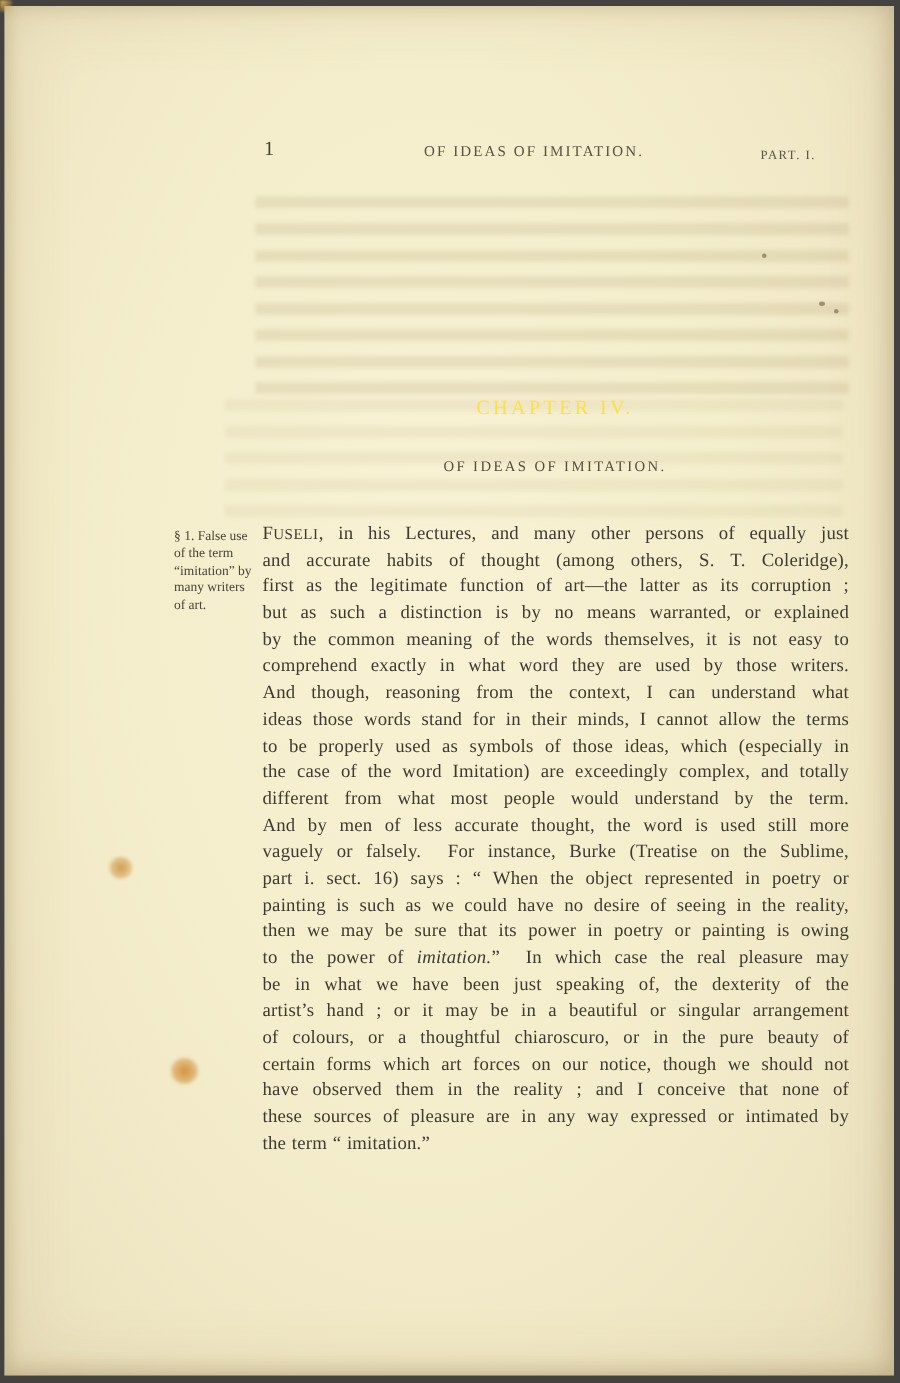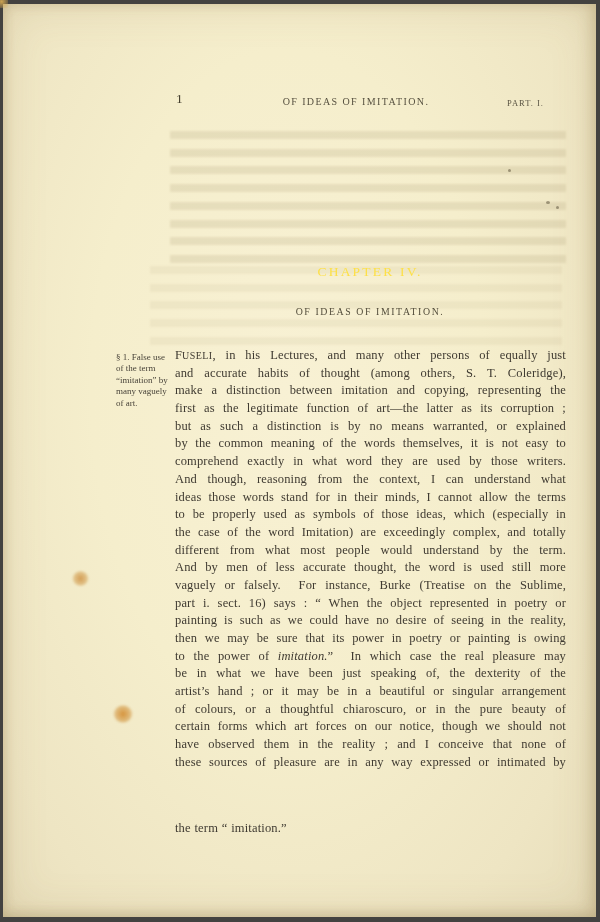--- a/index.html
+++ b/index.html
@@ -50,21 +50,21 @@
   }
 
   
   .body-text {
     left: 175px; top: 347px; width: 391px;
     font-size: 12.5px; line-height: 17.7px;
     letter-spacing: 0.15px; word-spacing: 0.5px;
     color: #3f3a31;
   }
   .bline { text-align: justify; text-align-last: justify; height: 17.7px; overflow: visible; white-space: normal; }
-  .bline.last { text-align-last: left; margin-top: 48px; }
+  .bline.last { text-align-last: left; }
   .sc { font-size: 0.8em; letter-spacing: 0.4px; }
   .i { font-style: italic; }
 
   
   .ghost {
     background: repeating-linear-gradient(
       to bottom,
       rgba(166,150,108,0.34) 0px, rgba(166,150,108,0.34) 8px,
       rgba(166,150,108,0.00) 8px, rgba(166,150,108,0.00) 17.7px);
     filter: blur(1.3px);
@@ -115,28 +115,27 @@
   <div class="abs running-title">OF IDEAS OF IMITATION.</div>
   <div class="abs part-label">PART. I.</div>
 
   <div class="abs chapter-heading">CHAPTER IV.</div>
   <div class="abs section-heading">OF IDEAS OF IMITATION.</div>
 
   <div class="abs margin-note">
       <div>§ 1. False use</div>
       <div>of the term</div>
       <div>“imitation” by</div>
-      <div>many vaguely</div>
+      <div>many writers</div>
       <div>of art.</div>
     </div>
 
   <div class="abs body-text">
       <div class="bline"><span>F</span><span class="sc">USELI</span><span>, in his Lectures, and many other persons of equally just</span></div>
       <div class="bline"><span>and accurate habits of thought (among others, S. T. Coleridge),</span></div>
-      <div class="bline"><span>make a distinction between imitation and copying, representing the</span></div>
       <div class="bline"><span>first as the legitimate function of art—the latter as its corruption ;</span></div>
       <div class="bline"><span>but as such a distinction is by no means warranted, or explained</span></div>
       <div class="bline"><span>by the common meaning of the words themselves, it is not easy to</span></div>
       <div class="bline"><span>comprehend exactly in what word they are used by those writers.</span></div>
       <div class="bline"><span>And though, reasoning from the context, I can understand what</span></div>
       <div class="bline"><span>ideas those words stand for in their minds, I cannot allow the terms</span></div>
       <div class="bline"><span>to be properly used as symbols of those ideas, which (especially in</span></div>
       <div class="bline"><span>the case of the word Imitation) are exceedingly complex, and totally</span></div>
       <div class="bline"><span>different from what most people would understand by the term.</span></div>
       <div class="bline"><span>And by men of less accurate thought, the word is used still more</span></div>

